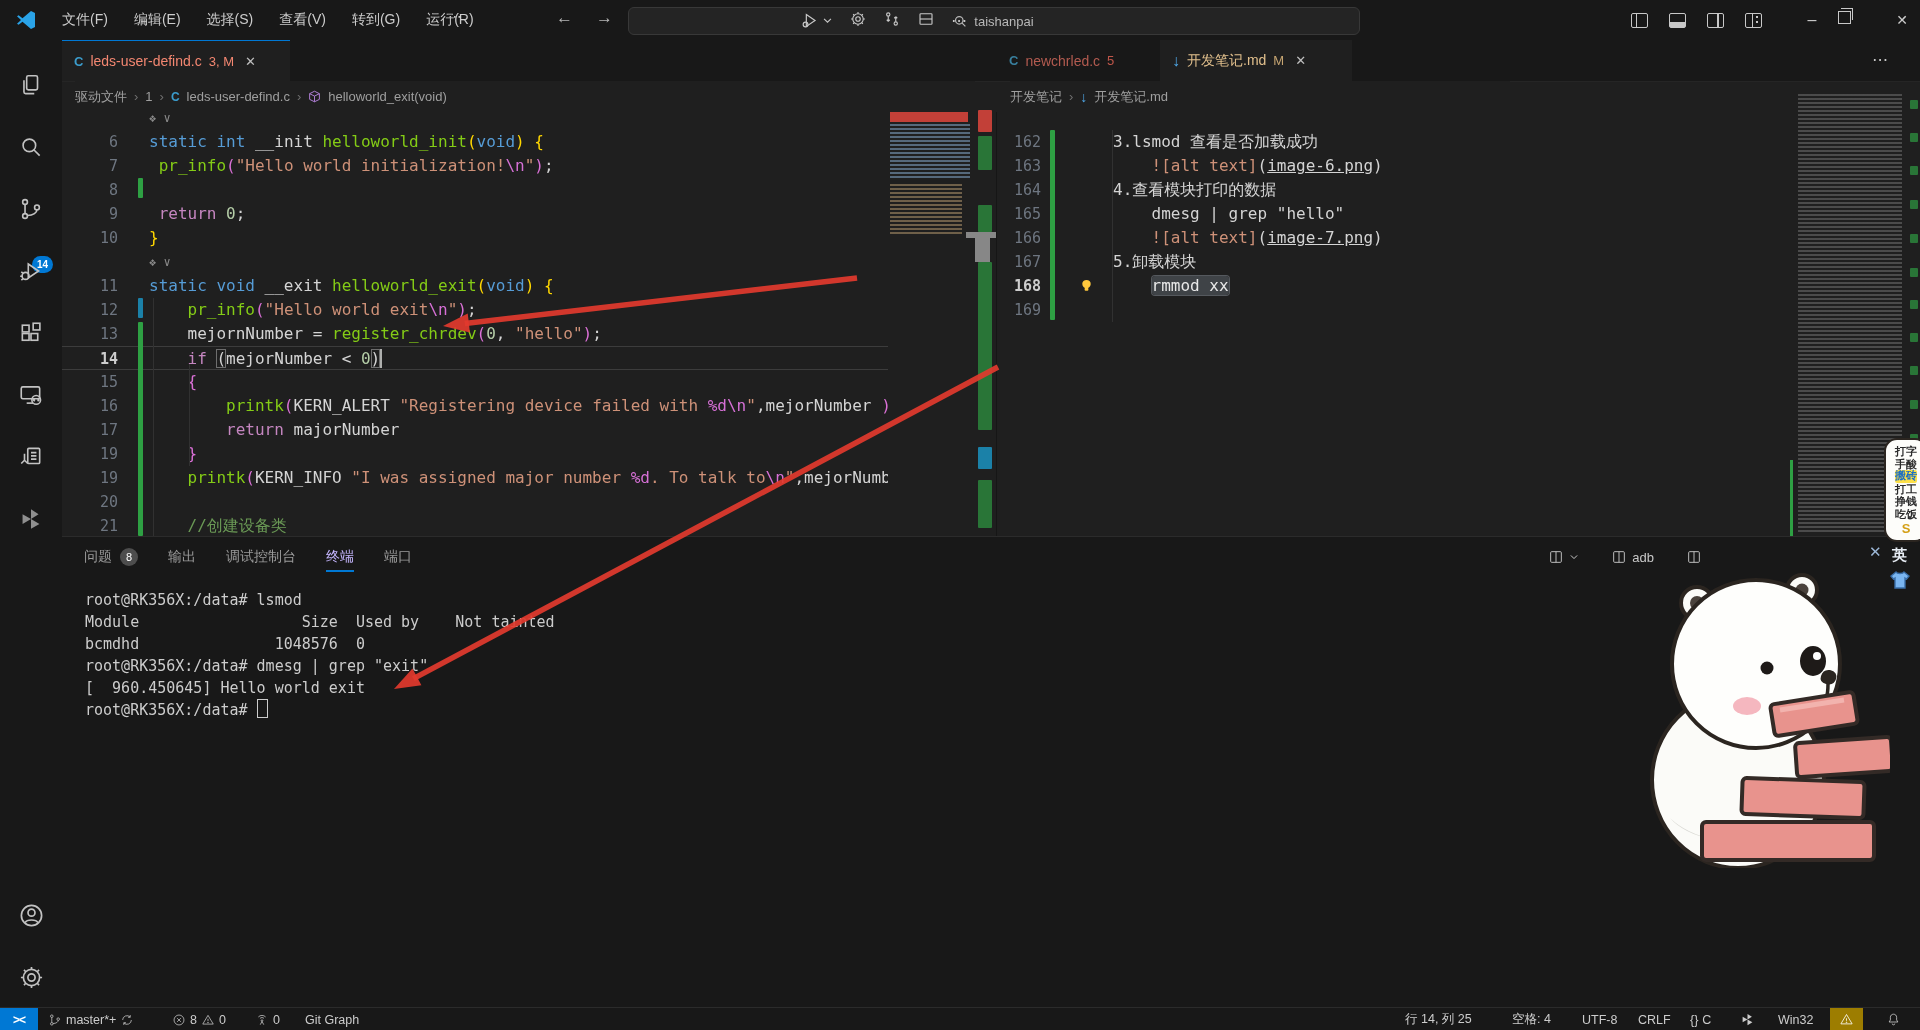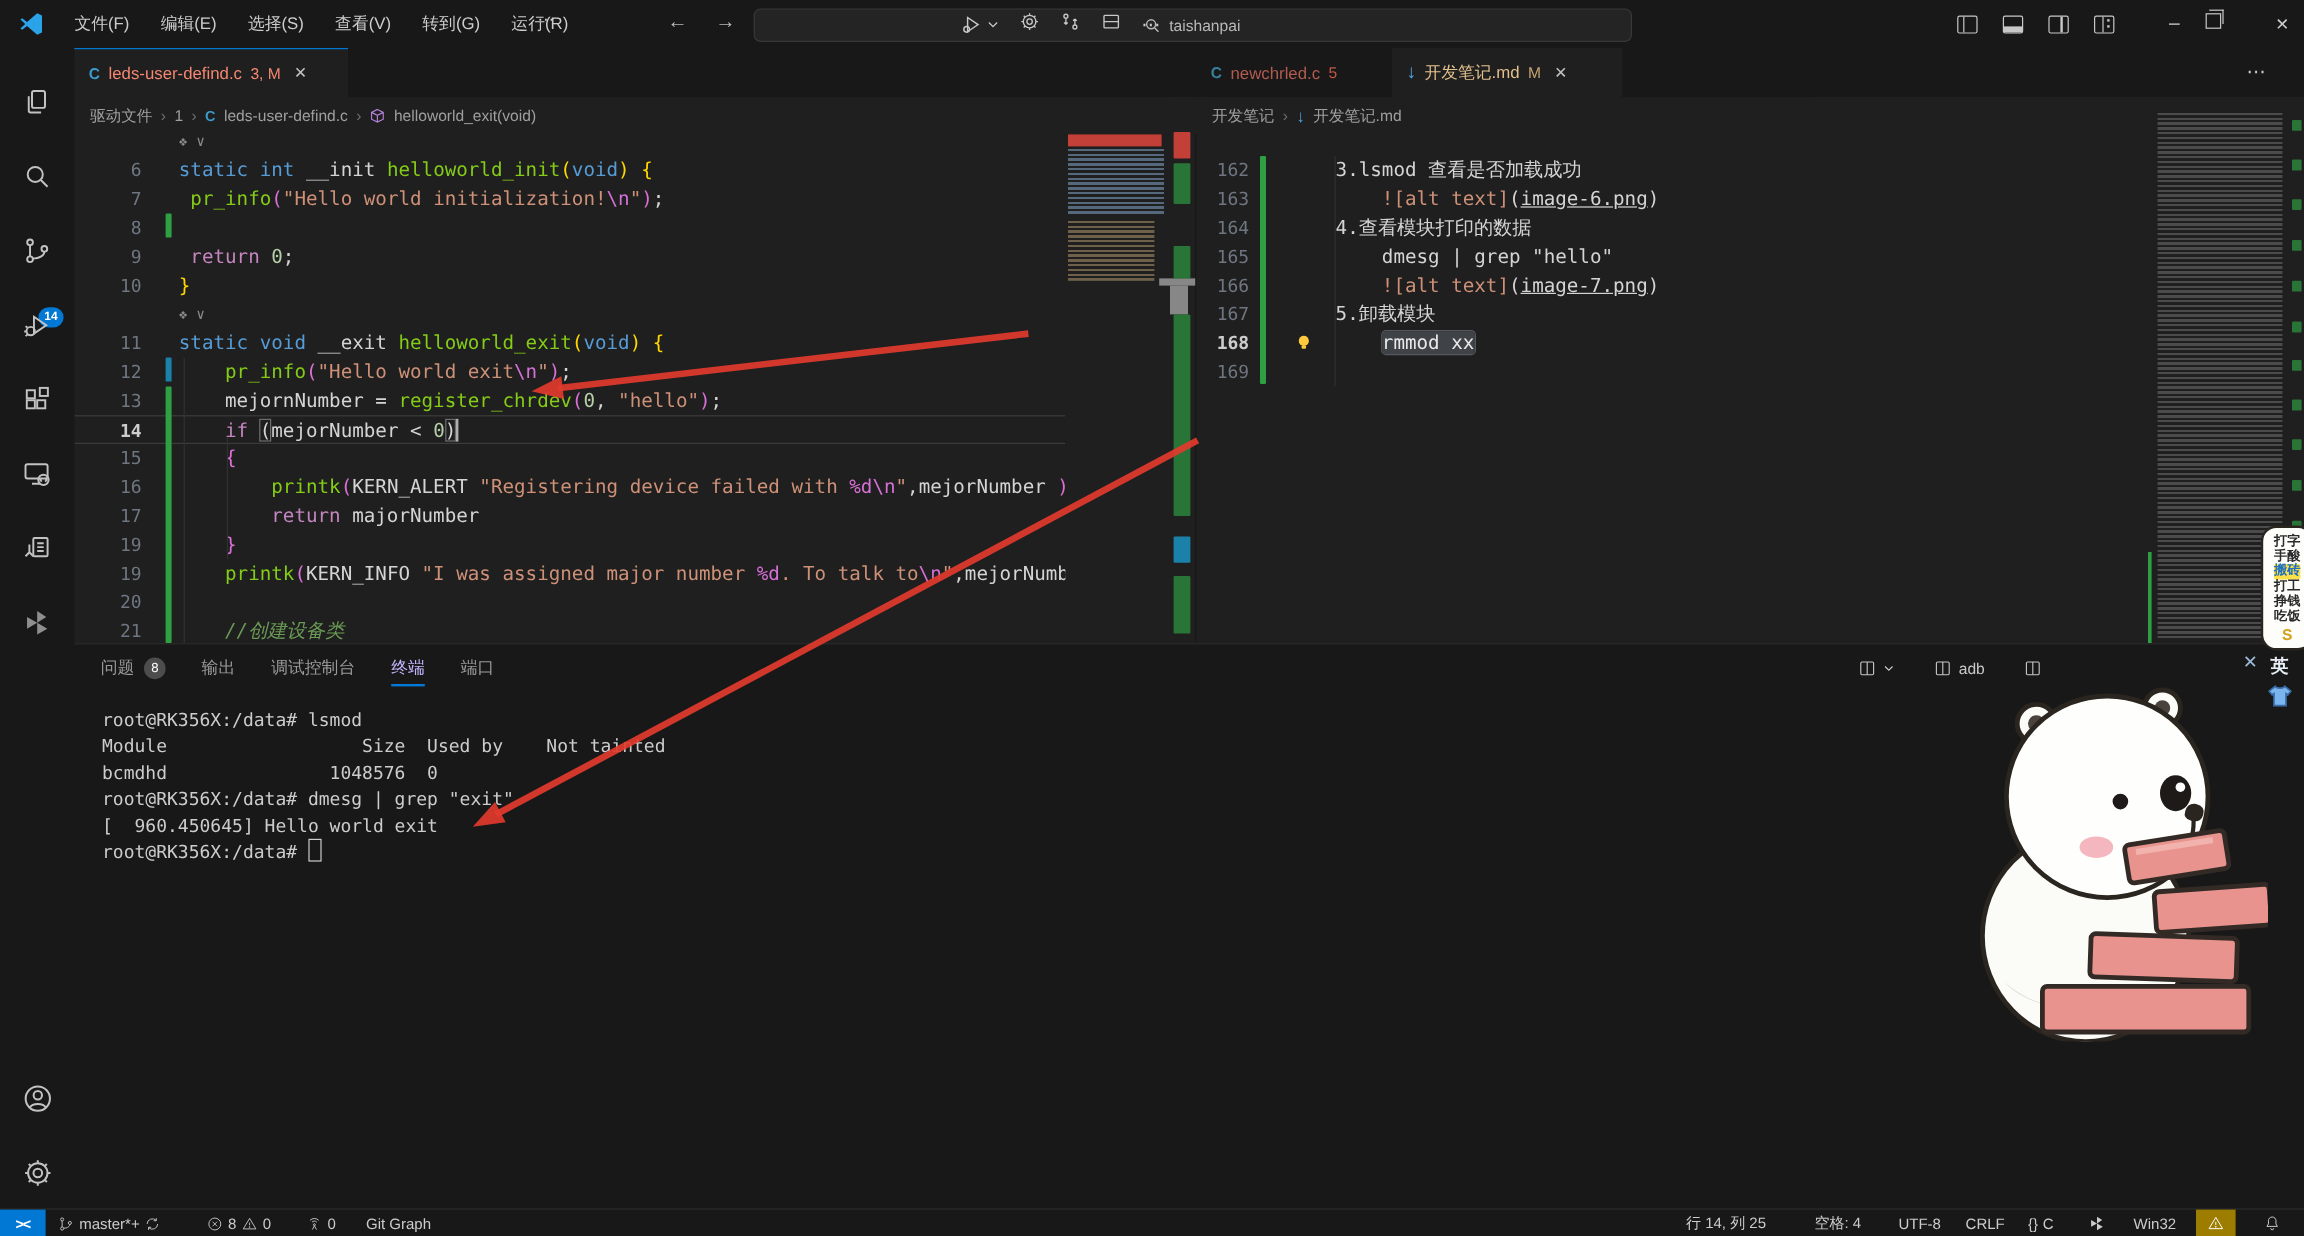--- a/index.html
+++ b/index.html
@@ -297,21 +297,21 @@
       <div class="lrow" style="top: 162px;"><span class="lnum" style="width: 56px;">11</span><span class="ltxt" style="left: 87px;"><span class="tok-kw">static</span><span class="tok-pl"> </span><span class="tok-kw">void</span><span class="tok-pl"> __exit </span><span class="tok-fn">helloworld_exit</span><span class="tok-bry">(</span><span class="tok-kw">void</span><span class="tok-bry">)</span><span class="tok-pl"> </span><span class="tok-bry">{</span></span></div>
       <div class="lrow" style="top: 186px;"><span class="lnum" style="width: 56px;">12</span><span class="ltxt" style="left: 87px;"><span class="tok-pl">    </span><span class="tok-fn">pr_info</span><span class="tok-brp">(</span><span class="tok-str">"Hello world exit</span><span class="tok-esc">\n</span><span class="tok-str">"</span><span class="tok-brp">)</span><span class="tok-pl">;</span></span></div>
       <div class="lrow" style="top: 210px;"><span class="lnum" style="width: 56px;">13</span><span class="ltxt" style="left: 87px;"><span class="tok-pl">    mejornNumber = </span><span class="tok-fn">register_chrdev</span><span class="tok-brp">(</span><span class="tok-num">0</span><span class="tok-pl">, </span><span class="tok-str">"hello"</span><span class="tok-brp">)</span><span class="tok-pl">;</span></span></div>
       <div class="lrow cur" style="top: 234px;"><span class="lnum" style="width: 56px;">14</span><span class="ltxt" style="left: 87px;"><span class="tok-pl">    </span><span class="tok-ctrl">if</span><span class="tok-pl"> </span><span class="tok-box">(</span><span class="tok-pl">mejorNumber &lt; </span><span class="tok-num">0</span><span class="tok-box">)</span></span></div>
       <div class="lrow" style="top: 258px;"><span class="lnum" style="width: 56px;">15</span><span class="ltxt" style="left: 87px;"><span class="tok-pl">    </span><span class="tok-brp">{</span></span></div>
       <div class="lrow" style="top: 282px;"><span class="lnum" style="width: 56px;">16</span><span class="ltxt" style="left: 87px;"><span class="tok-pl">        </span><span class="tok-fn">printk</span><span class="tok-brp">(</span><span class="tok-pl">KERN_ALERT </span><span class="tok-str">"Registering device failed with </span><span class="tok-esc">%d</span><span class="tok-esc">\n</span><span class="tok-str">"</span><span class="tok-pl">,mejorNumber </span><span class="tok-brp">)</span></span></div>
       <div class="lrow" style="top: 306px;"><span class="lnum" style="width: 56px;">17</span><span class="ltxt" style="left: 87px;"><span class="tok-pl">        </span><span class="tok-ctrl">return</span><span class="tok-pl"> majorNumber</span></span></div>
       <div class="lrow" style="top: 330px;"><span class="lnum" style="width: 56px;">19</span><span class="ltxt" style="left: 87px;"><span class="tok-pl">    </span><span class="tok-brp">}</span></span></div>
       <div class="lrow" style="top: 354px;"><span class="lnum" style="width: 56px;">19</span><span class="ltxt" style="left: 87px;"><span class="tok-pl">    </span><span class="tok-fn">printk</span><span class="tok-brp">(</span><span class="tok-pl">KERN_INFO </span><span class="tok-str">"I was assigned major number </span><span class="tok-esc">%d</span><span class="tok-str">. To talk to</span><span class="tok-esc">\n</span><span class="tok-str">"</span><span class="tok-pl">,mejorNumb</span></span></div>
       <div class="lrow" style="top: 378px;"><span class="lnum" style="width: 56px;">20</span><span class="ltxt" style="left: 87px;"></span></div>
-      <div class="lrow" style="top: 402px;"><span class="lnum" style="width: 56px;">21</span><span class="ltxt" style="left: 87px; font-style: italic;"><span class="tok-cmt">    //创建设备类</span></span></div>
+      <div class="lrow" style="top: 402px;"><span class="lnum" style="width: 56px;">21</span><span class="ltxt" style="left: 87px;"><span class="tok-cmt">    //创建设备类</span></span></div>
       <div class="diffbar diff-add" style="left: 76px; top: 66px; height: 20px;"></div>
       <div class="diffbar diff-mod" style="left: 76px; top: 186px; height: 20px;"></div>
       <div class="diffbar diff-add" style="left: 76px; top: 210px; height: 214px;"></div>
       <div class="iguide" style="left: 91px; top: 186px; height: 240px;"></div>
       <div class="iguide" style="left: 127px; top: 252px; height: 102px;"></div>
     </div>
   <div class="abs cursor-caret" style="left:380px;top:349px;height:19px;"></div>
 
   <div class="abs" style="left:888px;top:112px;width:87px;height:424px;background:#1f1f1f;">
     <div class="mmrow" style="left:2px;top:0px;width:78px;height:10px;background:#c24038"></div>

